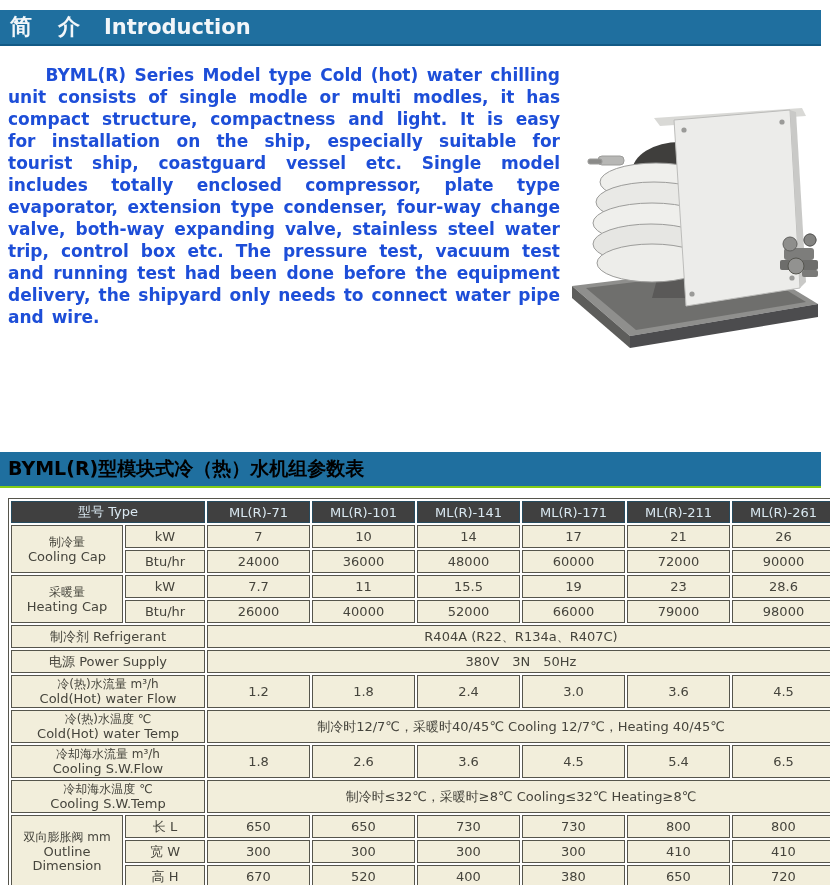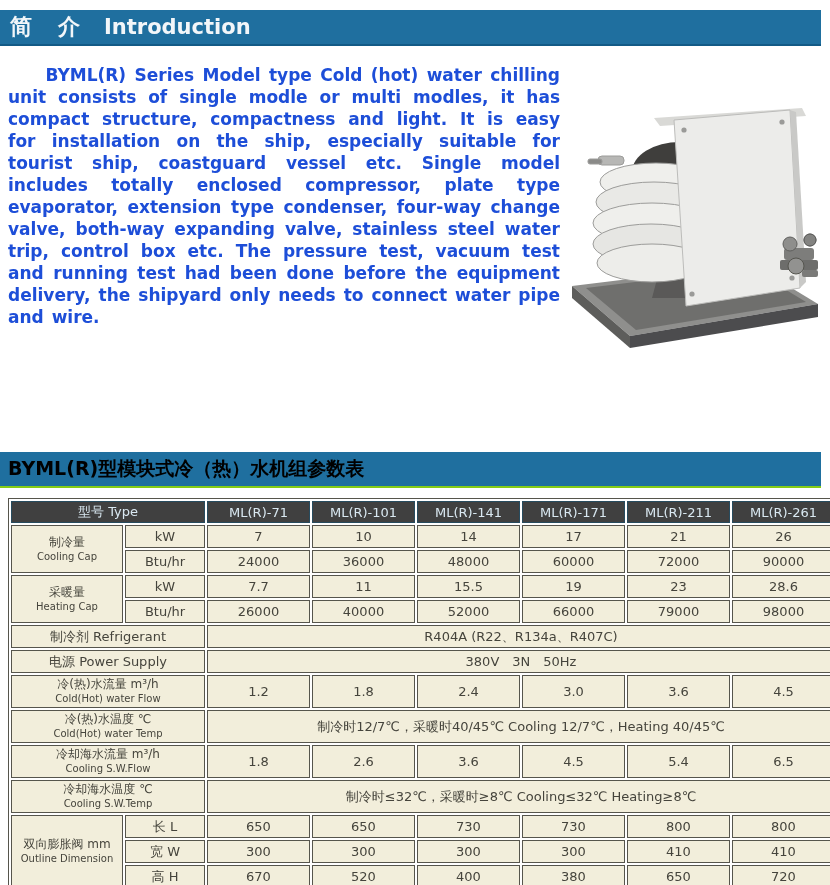--- a/index.html
+++ b/index.html
@@ -100,21 +100,21 @@
   }
   table.params td.th {
     background: #404040;
     color: #d9e8f1;
     font-size: 13px;
     height: 22px;
     border-color: #274b5e;
   }
   table.params td.lbl { font-size: 13px; }
   table.params td.lbl .l1 { font-size: 12px; line-height: 15px; }
-  table.params td.lbl .l2 { font-size: 10px; line-height: 14px; }
+  table.params td.lbl .l2 { font-size: 13px; line-height: 14px; }
   table.params td.tall { height: 31px; }
   table.params td.span-val { font-size: 13px; }
 </style>
 </head>
 <body>
 
 <div class="page">
 
   <div class="title-bar">
     <span class="zh">简　介</span>

